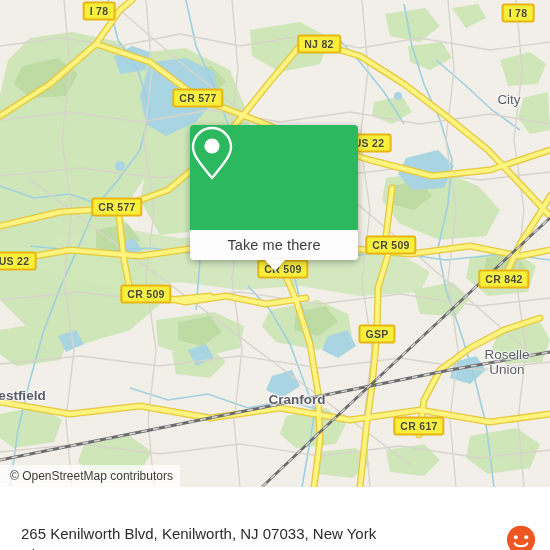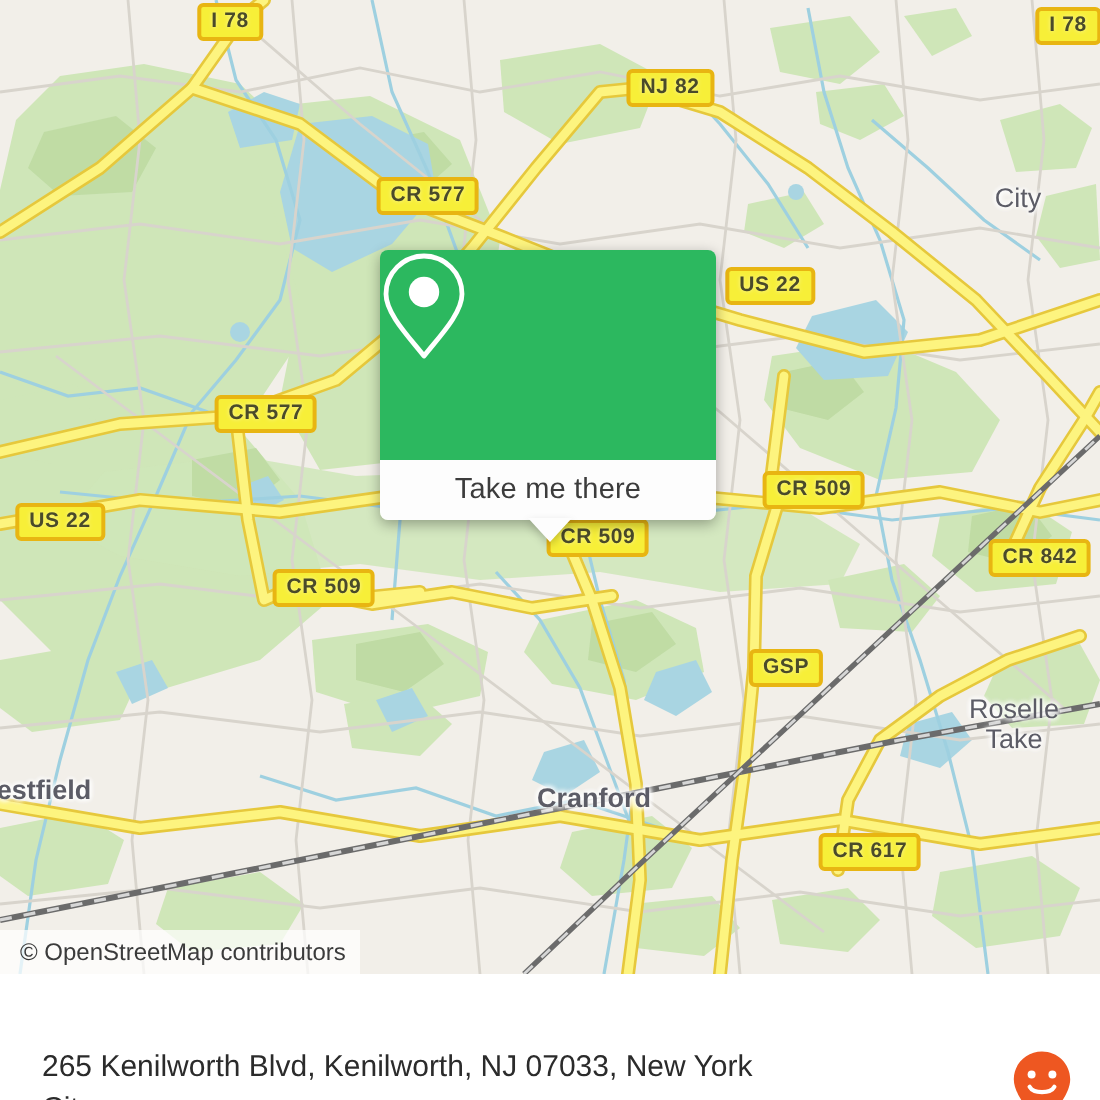--- a/index.html
+++ b/index.html
@@ -29,21 +29,20 @@
     border-radius: 3px;
     color: #4a4a2a;
     font-size: 10.5px;
     font-weight: bold;
     letter-spacing: .3px;
     padding: 1px 5px 2px 5px;
     line-height: 12px;
     white-space: nowrap;
     text-shadow: 0 0 2px rgba(255,255,255,.5);
     transform: translate(-50%,-50%);
-    margin-left: 16px;
   }
 
   
   .place {
     position: absolute;
     color: #5c5c66;
     font-size: 13.5px;
     white-space: nowrap;
     transform: translate(-50%,-50%);
     text-shadow: 0 0 3px #fff, 0 0 3px #fff, 0 0 3px #fff, 0 0 2px #fff;
@@ -285,21 +284,21 @@
     <div class="shield" style="left:391px; top:245px;">CR 509</div>
     <div class="shield" style="left:283px; top:269px;">CR 509</div>
     <div class="shield" style="left:504px; top:279px;">CR 842</div>
     <div class="shield" style="left:146px; top:294px;">CR 509</div>
     <div class="shield" style="left:377px; top:334px;">GSP</div>
     <div class="shield" style="left:419px; top:426px;">CR 617</div>
 
     <div class="place" style="left:509px; top:99px;">City</div>
     <div class="place two-line" style="left:507px; top:362px;">
       <div>Roselle</div>
-      <div>Take</div>
+      <div>Union</div>
     </div>
     <div class="place" style="left:297px; top:399px;font-weight:bold;">Cranford</div>
     <div class="place" style="left:22px; top:395px;font-weight:bold;">estfield</div>
 
     <div id="attribution">© OpenStreetMap contributors</div>
 
     <div id="info-card">
       <div id="card-top">
         <svg width="44" height="56" viewBox="0 0 44 56">
           <path d="M22 3 C11.5 3 3 11.5 3 22 C3 32 15 44 22 53 C29 44 41 32 41 22 C41 11.5 32.5 3 22 3 Z" fill="none" stroke="#ffffff" stroke-width="2.4" stroke-linejoin="round"></path>

